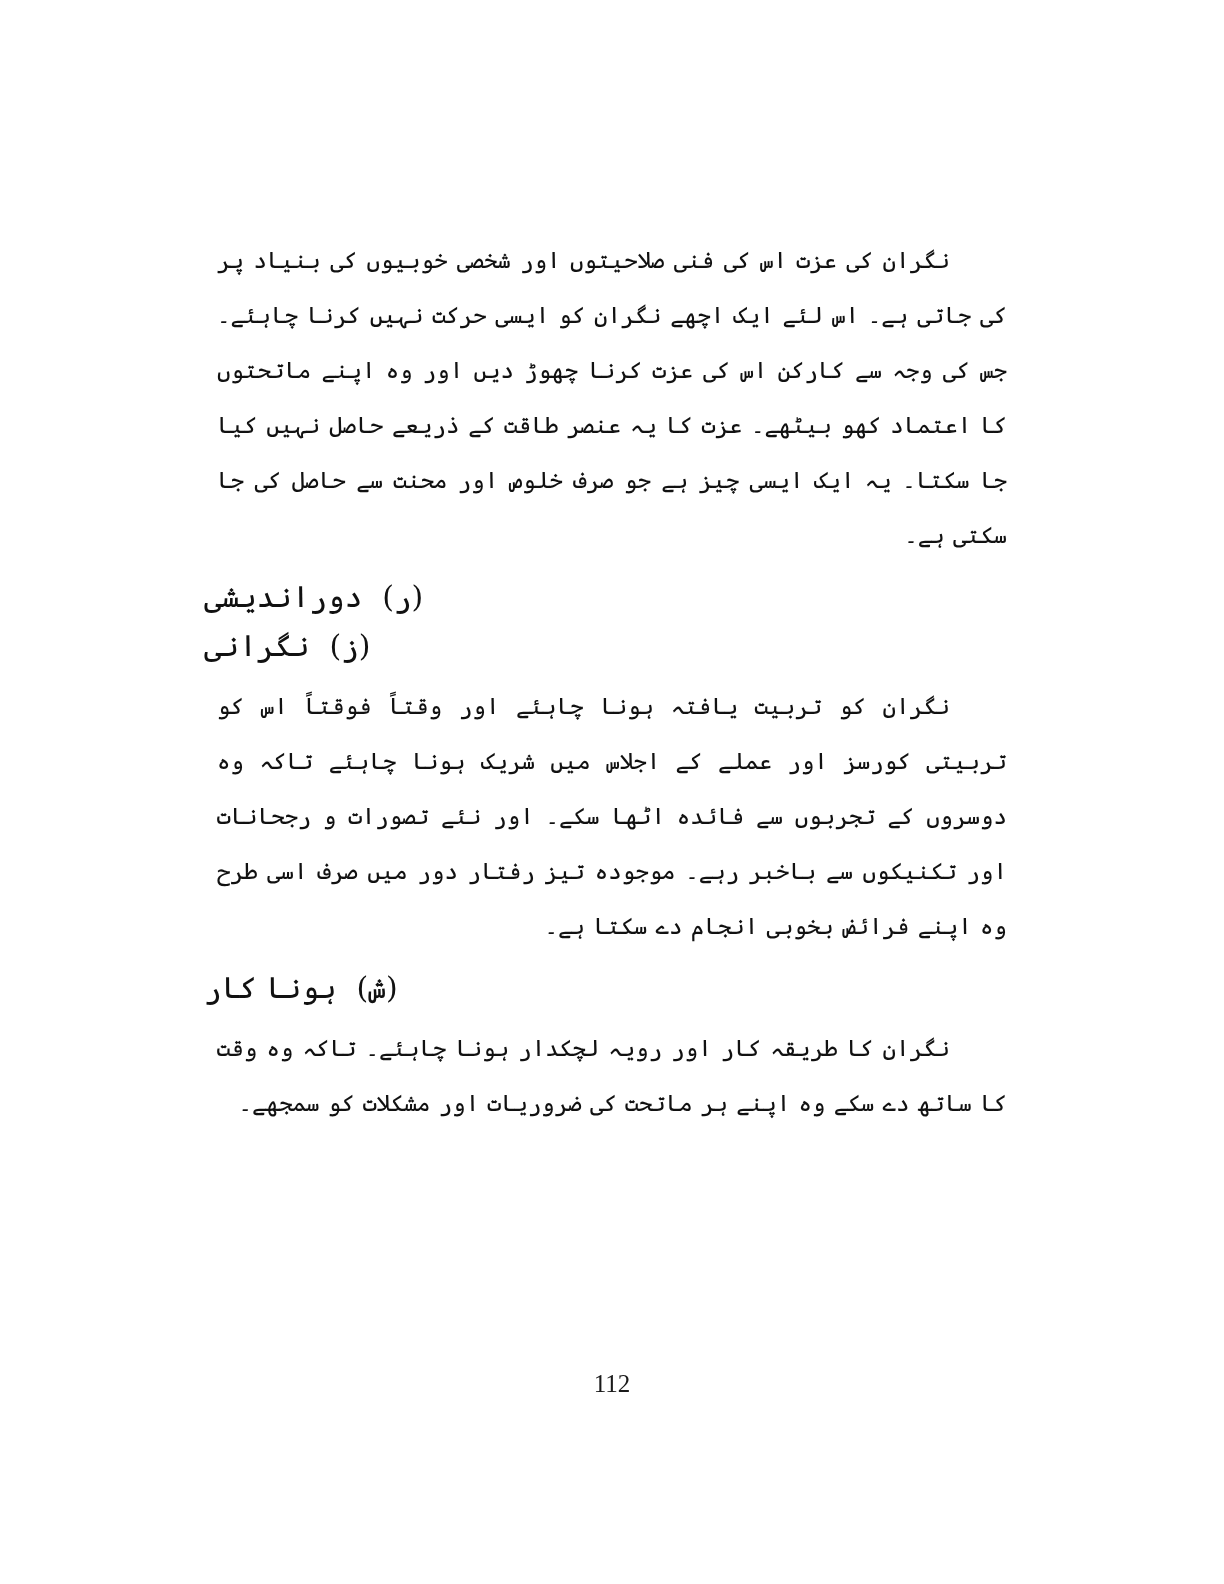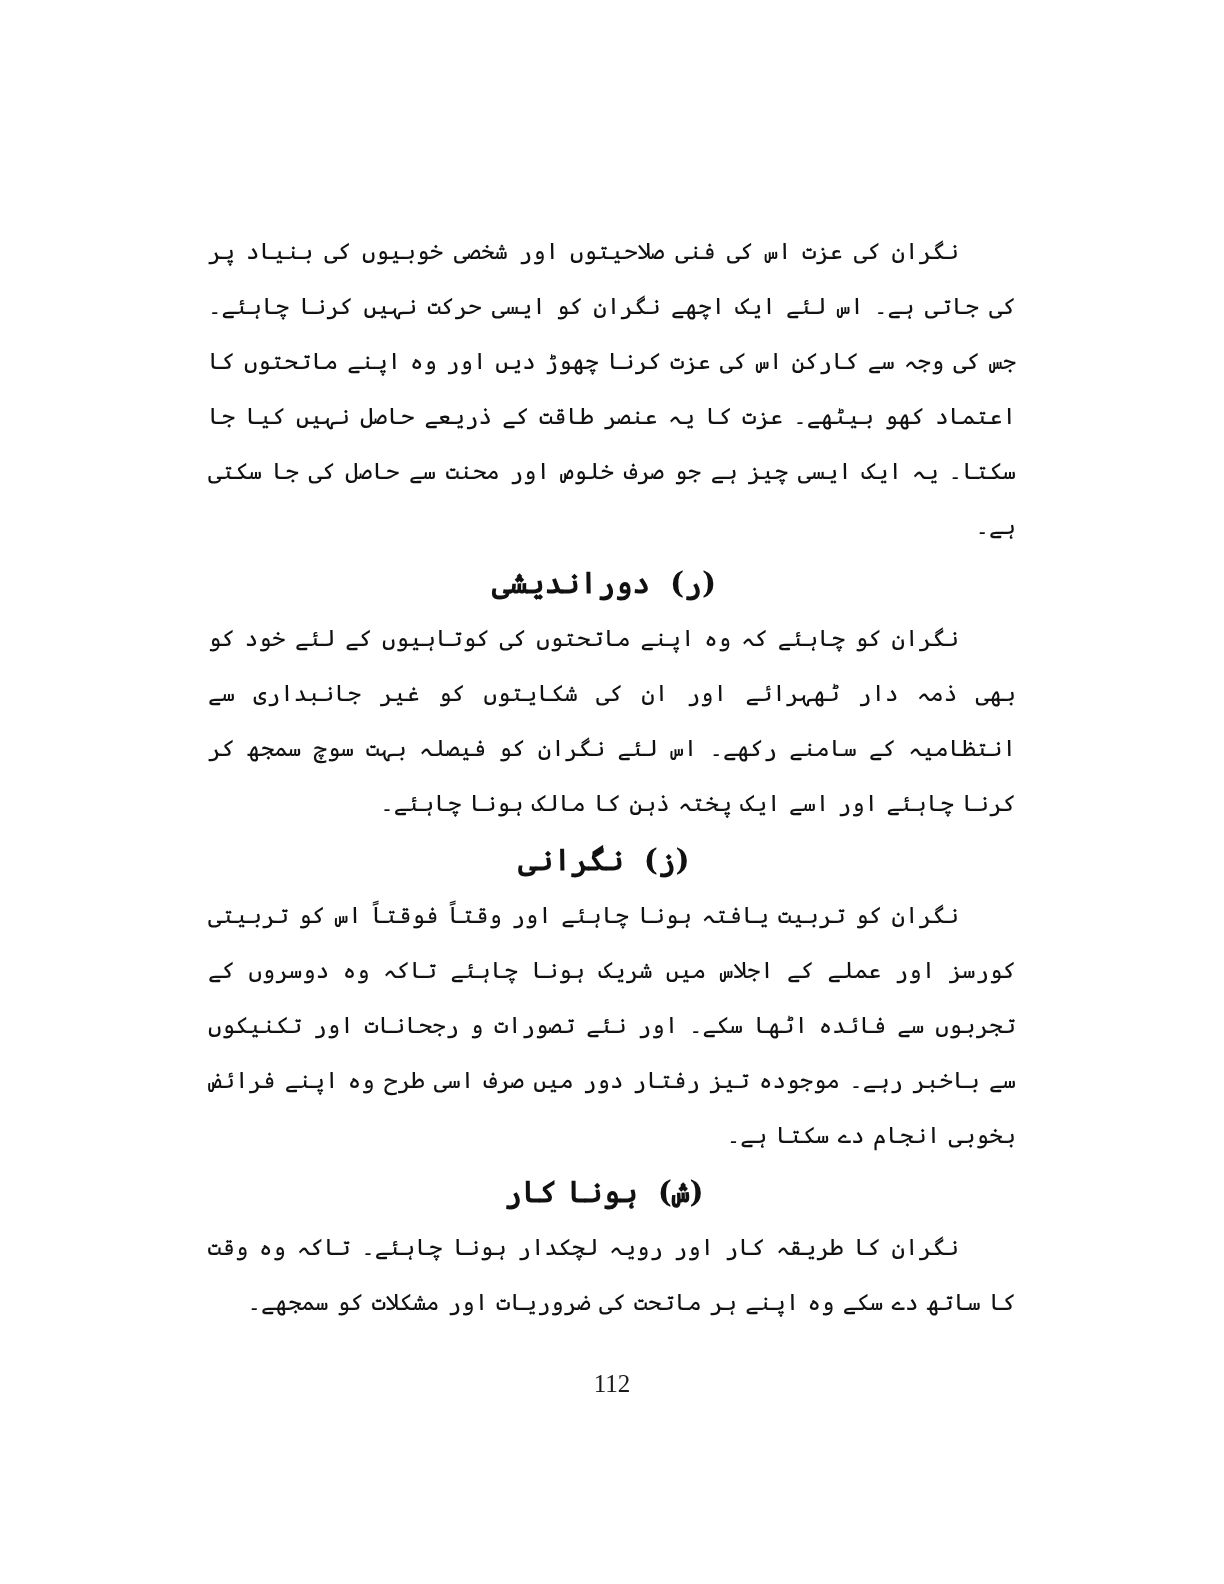--- a/index.html
+++ b/index.html
@@ -21,31 +21,31 @@
     top: 220px;
     left: 204px;
     right: 204px;
     direction: rtl;
     text-align: justify;
     text-justify: inter-word;
   }
   .para {
     font-size: 23px;
     line-height: 55px;
-    margin: 4px;
+    margin: 13px;
     text-indent: 57px;
     word-spacing: 1px;
   }
   .heading {
     font-size: 30px;
-    font-weight: 700;
+    font-weight: 400;
     line-height: 41px;
     margin: 8px 16px 8px 0;
     text-indent: 0;
-    text-align: center;
+    text-align: left;
   }
   .heading .marker {
     display: inline-block;
     margin-left: 20px;
   }
   .page-number {
     position: absolute;
     left: 0;
     right: 0;
     bottom: 186px;
@@ -61,21 +61,20 @@
 <div class="page">
   <div class="content">
 
     <p class="para">نگران کی عزت اس کی فنی صلاحیتوں اور شخصی خوبیوں کی بنیاد پر کی جاتی ہے۔ اس لئے ایک اچھے نگران کو ایسی حرکت نہیں کرنا چاہئے۔ جس کی وجہ سے کارکن اس کی عزت کرنا چھوڑ دیں اور وہ اپنے ماتحتوں کا اعتماد کھو بیٹھے۔ عزت کا یہ عنصر طاقت کے ذریعے حاصل نہیں کیا جا سکتا۔ یہ ایک ایسی چیز ہے جو صرف خلوص اور محنت سے حاصل کی جا سکتی ہے۔</p>
 
 
     <div class="heading">
       <span class="marker">(ر)</span><span>دوراندیشی</span>
     </div>
 
-    <p class="para">نگران کو چاہئے کہ وہ اپنے ماتحتوں کی کوتاہیوں کے لئے خود کو بھی ذمہ دار ٹھہرائے اور ان کی شکایتوں کو غیر جانبداری سے انتظامیہ کے سامنے رکھے۔ اس لئے نگران کو فیصلہ بہت سوچ سمجھ کر کرنا چاہئے اور اسے ایک پختہ ذہن کا مالک ہونا چاہئے۔</p>
 
     <div class="heading">
       <span class="marker">(ز)</span><span>نگرانی</span>
     </div>
 
     <p class="para">نگران کو تربیت یافتہ ہونا چاہئے اور وقتاً فوقتاً اس کو تربیتی کورسز اور عملے کے اجلاس میں شریک ہونا چاہئے تاکہ وہ دوسروں کے تجربوں سے فائدہ اٹھا سکے۔ اور نئے تصورات و رجحانات اور تکنیکوں سے باخبر رہے۔ موجودہ تیز رفتار دور میں صرف اسی طرح وہ اپنے فرائض بخوبی انجام دے سکتا ہے۔</p>
 
 
 
     <div class="heading">

